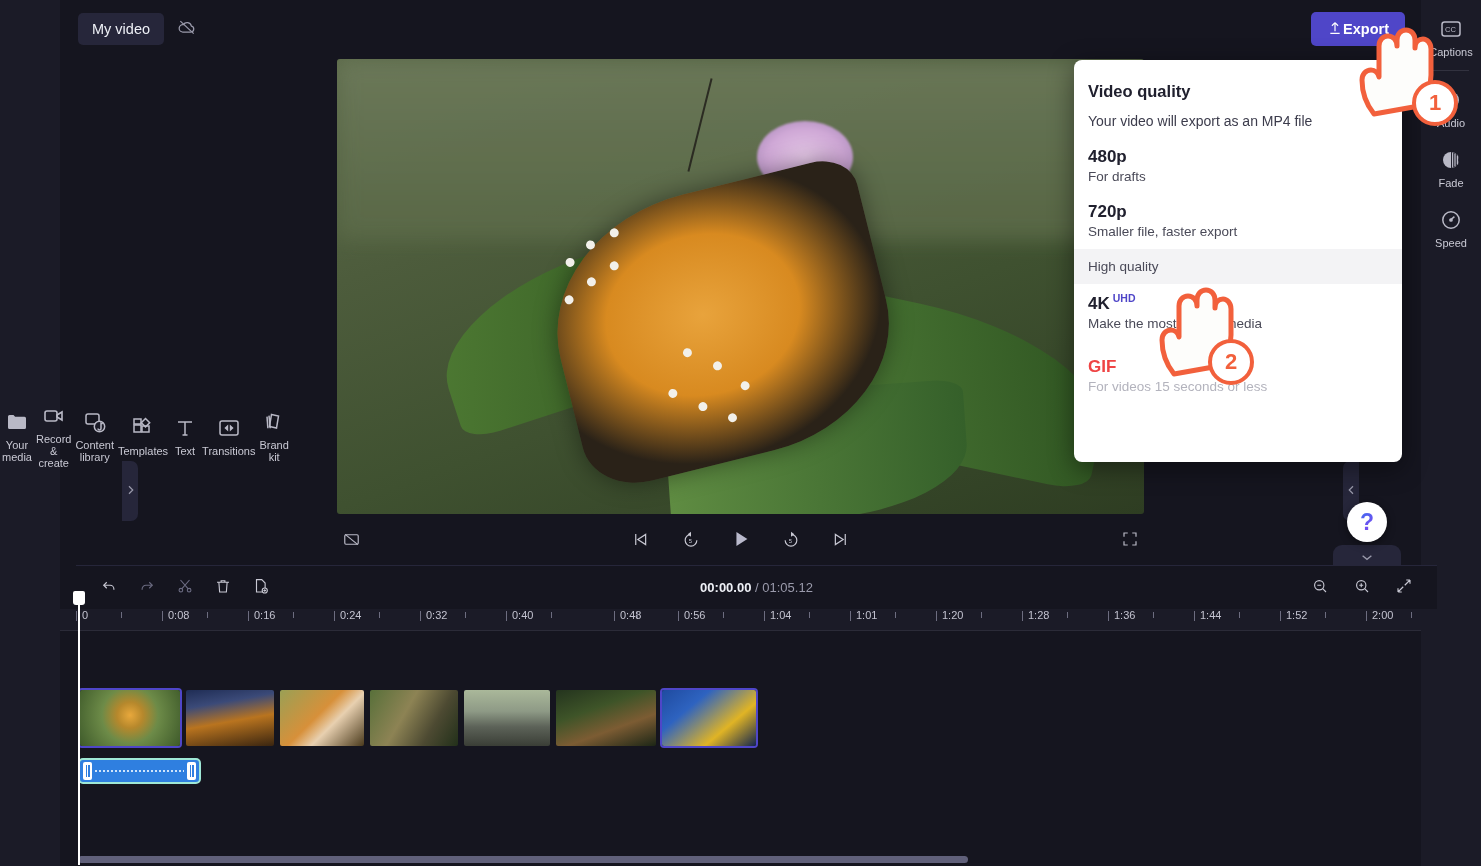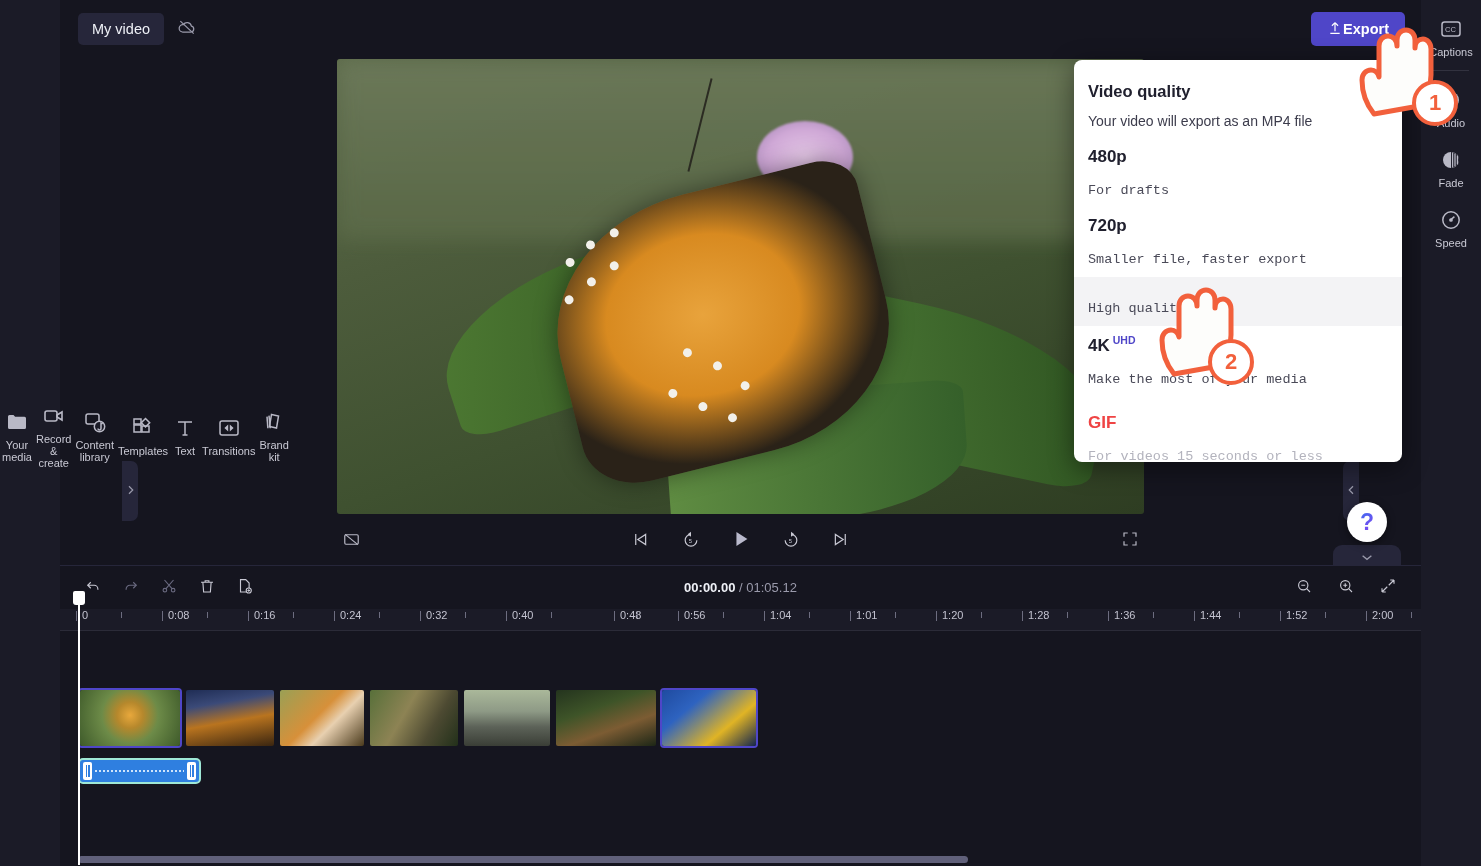--- a/index.html
+++ b/index.html
@@ -111,36 +111,36 @@
     position: absolute; left: 1074px; top: 60px; width: 328px; height: 402px;
     background: #fff; border-radius: 8px; box-shadow: 0 6px 26px rgba(0,0,0,.45);
     padding: 22px 0 0 0; z-index: 10;
   }
   .dd-title { font-size: 16.5px; font-weight: 700; color: #20202e; padding: 0 14px; }
   .dd-sub { font-size: 14px; color: #3c3c4c; padding: 12px 14px 10px; }
   .dd-opt { padding: 8px 14px 10px; cursor: pointer; }
   .dd-opt.active { background: #f3f3f5; }
   .dd-opt .o-name { font-size: 17px; font-weight: 700; color: #20202e; }
   .dd-opt .o-name sup { font-size: 10.5px; font-weight: 700; color: #4f46c8; margin-left: 3px; vertical-align: super; }
-  .dd-opt .o-desc { font-size: 13.5px; color: #4a4a58; margin-top: 16px; font-family: Liberation Mono, monospace; }
+  .dd-opt .o-desc { font-size: 13.5px; color: #4a4a58; margin-top: 2px; }
   .dd-opt.disabled .o-name { color: #ef4444; }
   .dd-opt.disabled .o-desc { color: #b3b3bd; }
 
   
   .cursor { position:absolute; z-index: 20; pointer-events:none; }
   .badge {
     position:absolute; width: 46px; height: 46px; border-radius:50%;
     background:#fff; border: 4px solid #f2603c; color:#f2603c;
     font-size: 22px; font-weight: 700; display:flex; align-items:center;
     justify-content:center; z-index: 21;
   }
 
   
   .tl-toolbar {
-    position:absolute; left:60px; top:565px; width:1361px; height:44px;
+    position:absolute; left:76px; top:565px; width:1361px; height:44px;
     background:#15151f; display:flex; align-items:center; border-top:1px solid #26263a;
   }
   .tb-left { display:flex; align-items:center; gap: 8px; padding-left: 18px; }
   .tb-btn { width:30px; height:30px; display:flex; align-items:center; justify-content:center;
     cursor:pointer; border-radius:4px; }
   .tb-time { position:absolute; left:0; right:0; text-align:center; font-size:13px;
     color:#eef0f6; font-weight:600; pointer-events:none; }
   .tb-time .tot { color:#9a9aab; font-weight:400; }
   .tb-right { margin-left:auto; display:flex; align-items:center; gap: 12px; padding-right: 18px; }
 

